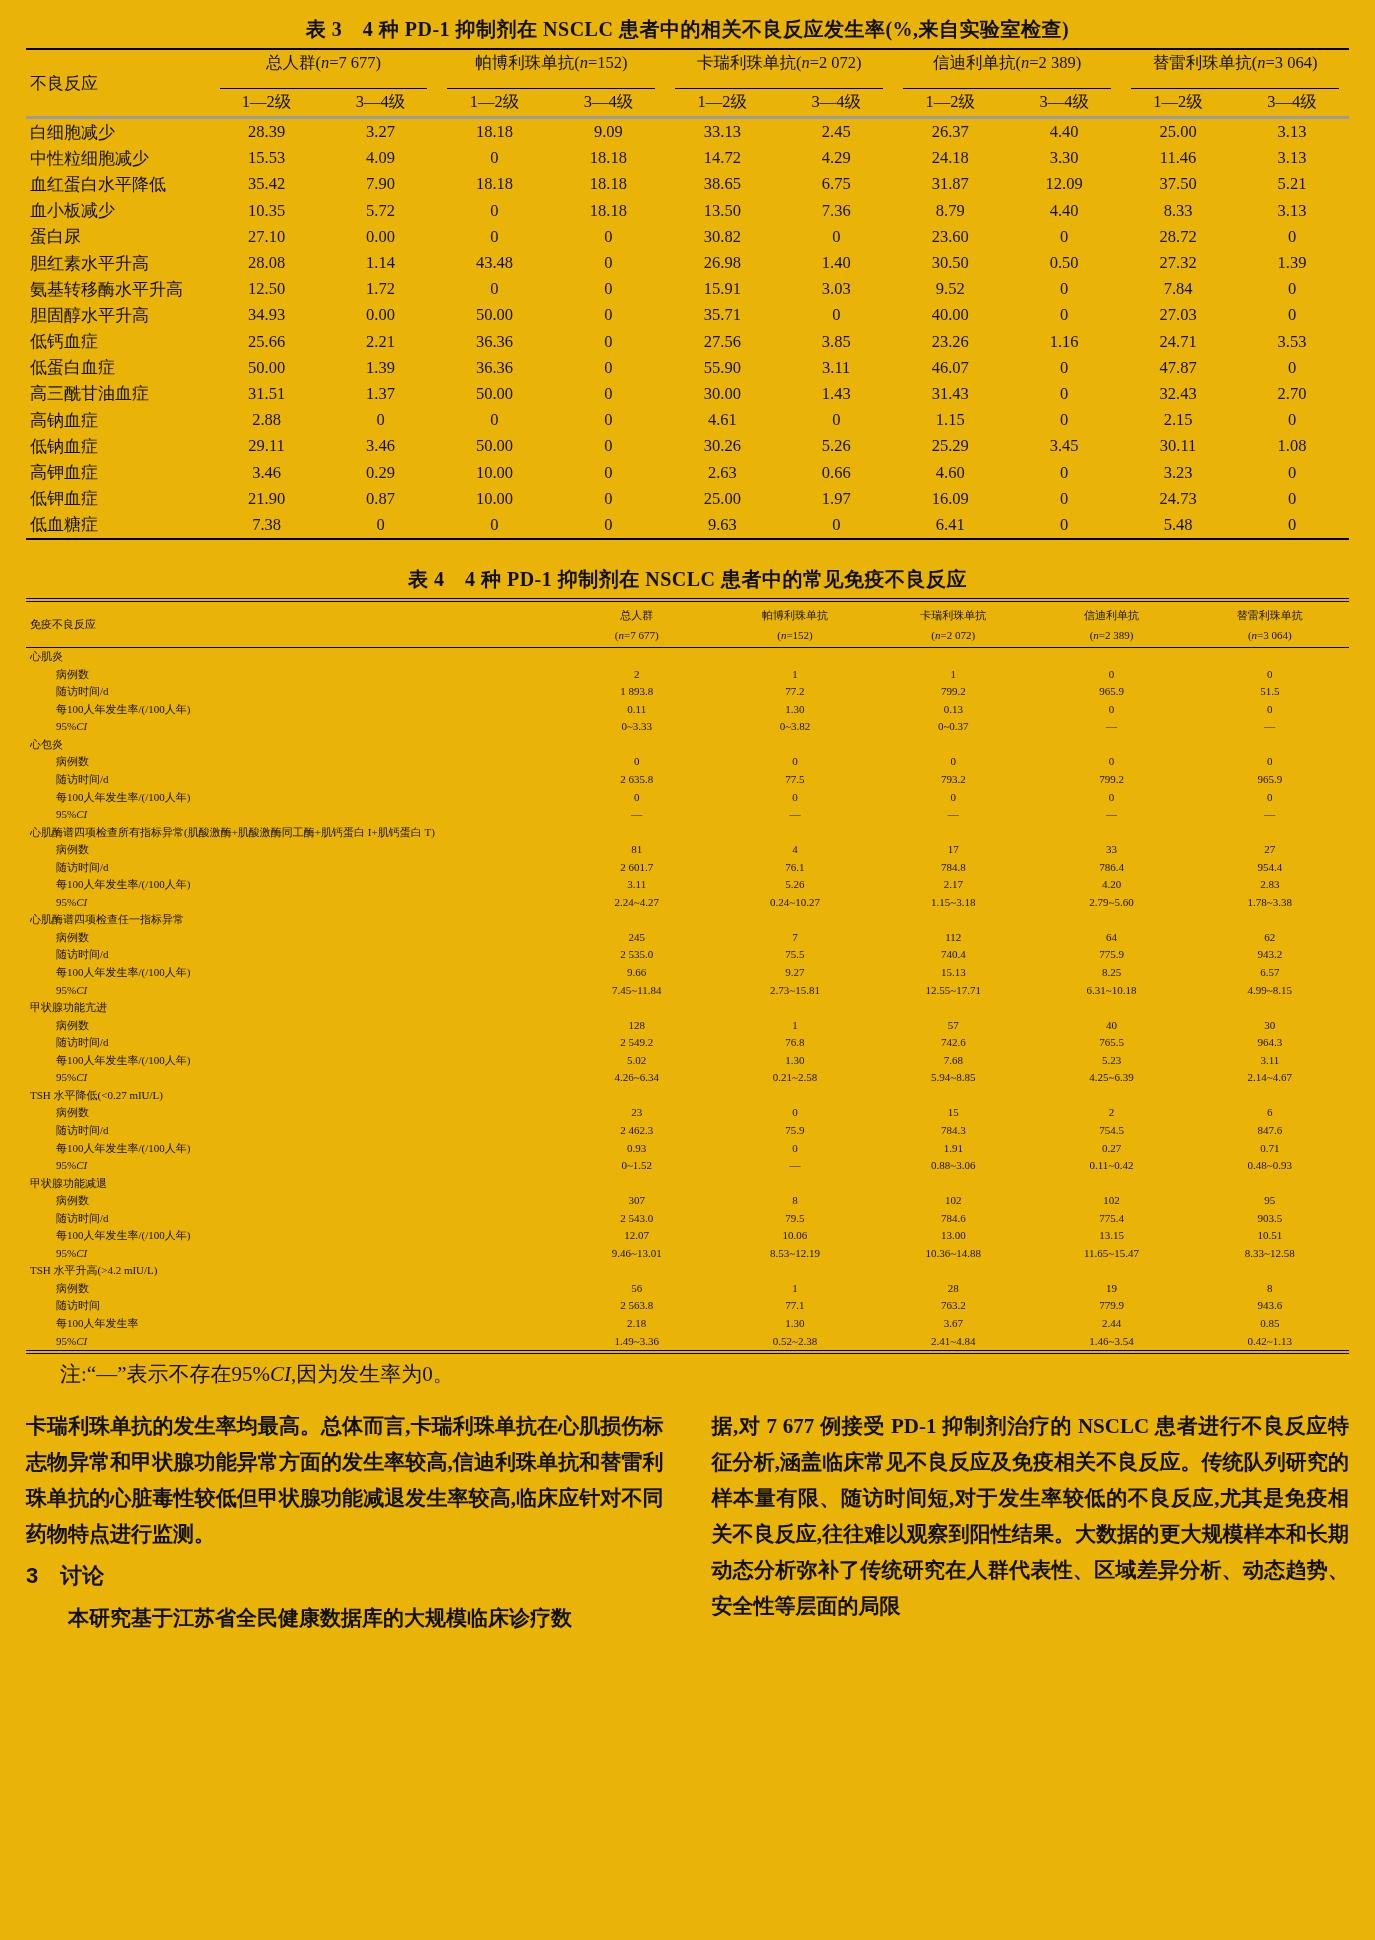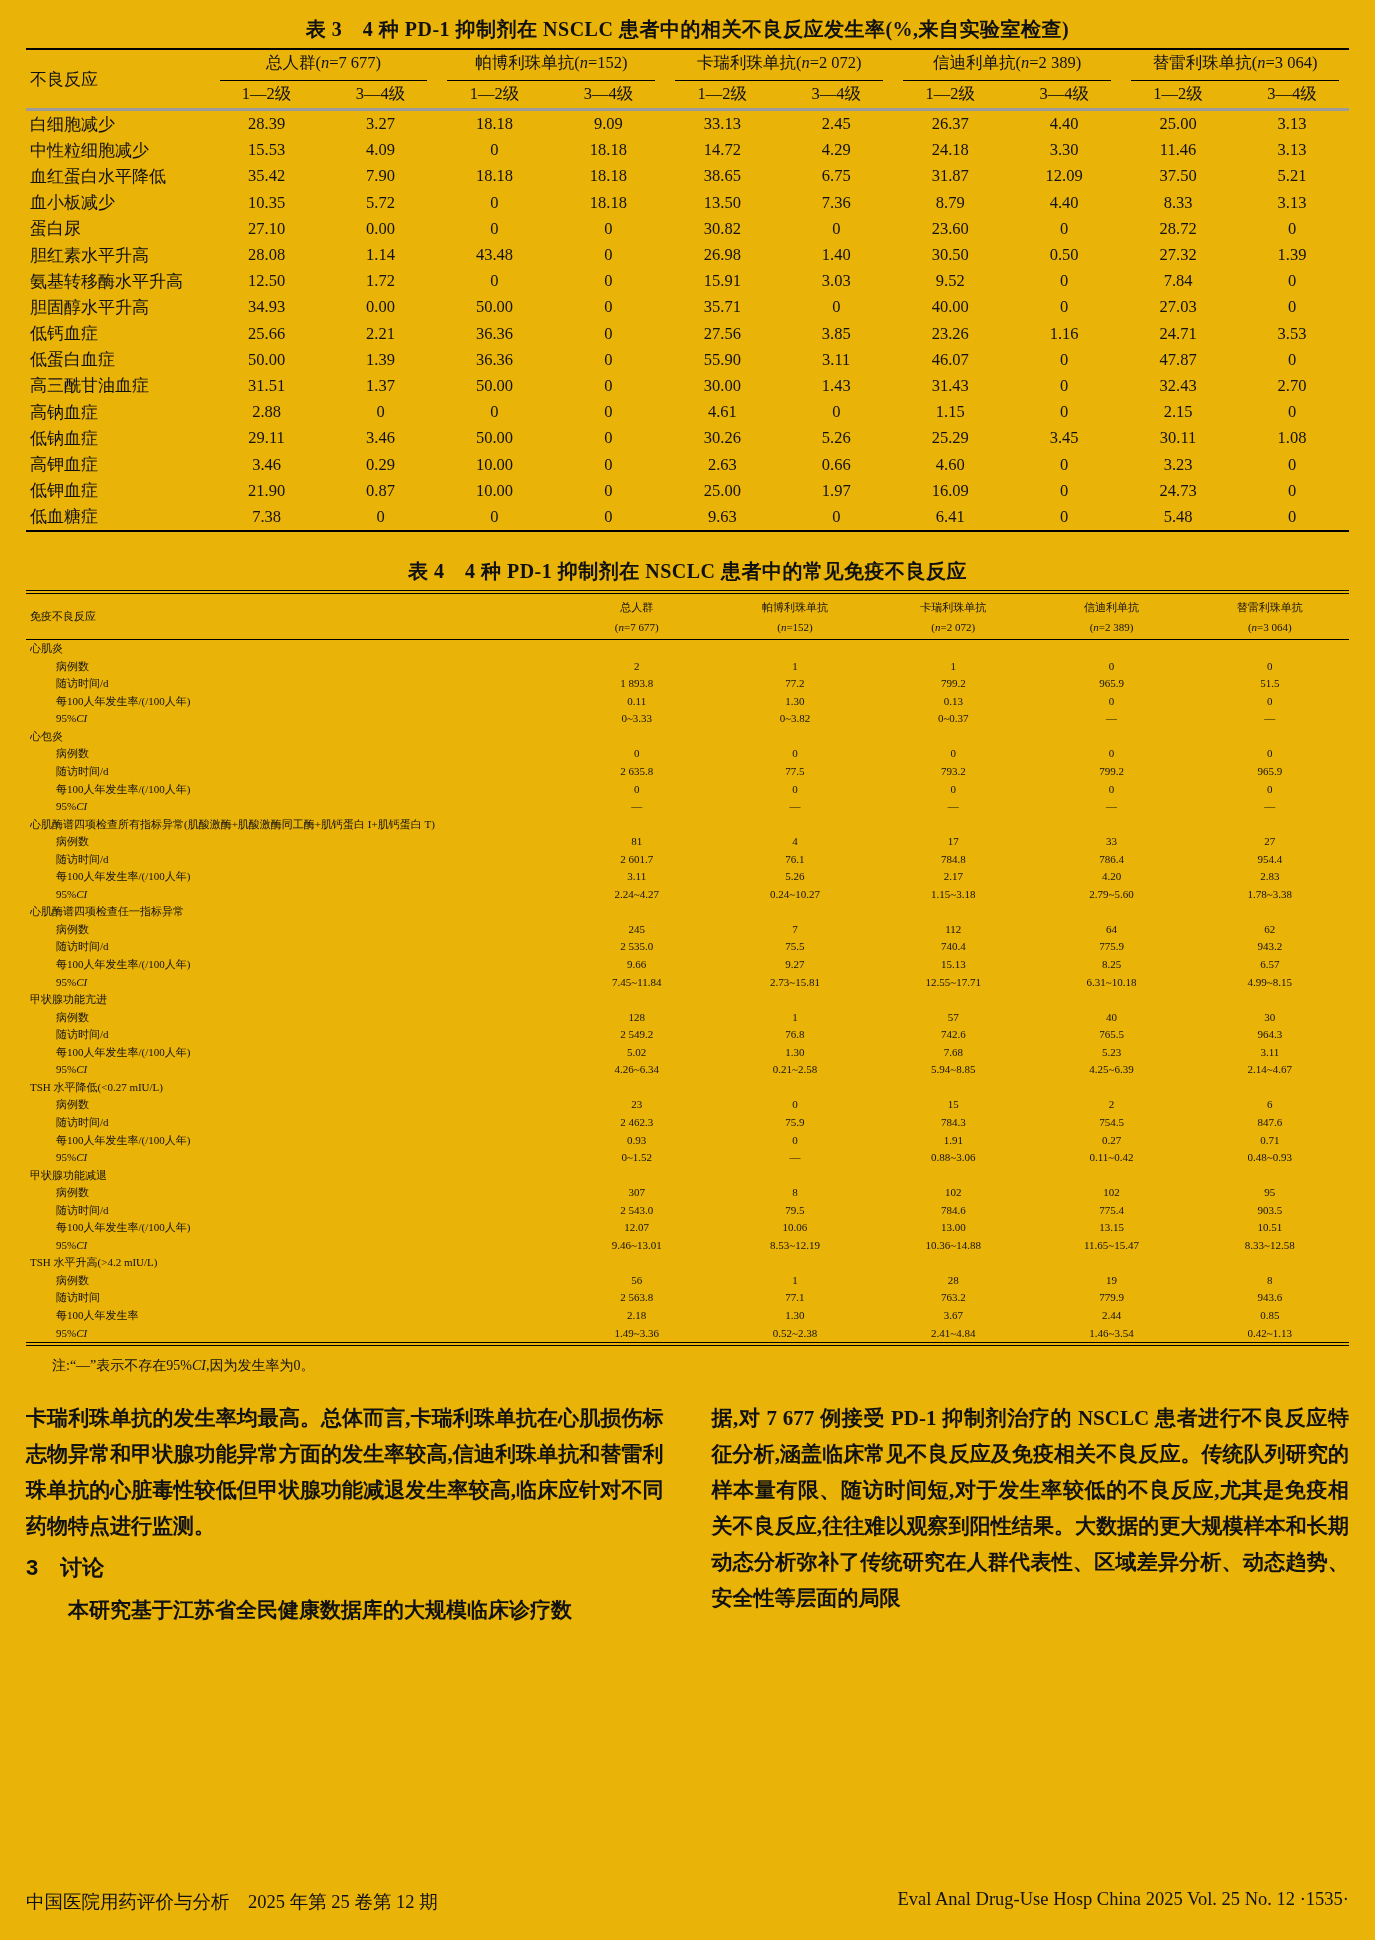--- a/index.html
+++ b/index.html
@@ -13,37 +13,37 @@
   .tbl-title{
     text-align:center;font-weight:bold;font-size:20px;line-height:26px;
     margin:2px 0 6px 0;letter-spacing:.5px;
   }
   
   table{border-collapse:collapse;width:100%;table-layout:fixed;}
   .t3{border-top:2.5px solid #000;border-bottom:2.5px solid #000;font-size:16.5px;}
   .t3 th{font-weight:normal;}
   .t3 .t3-rowhead{width:13.5%;text-align:left;padding-left:4px;font-size:17px;margin-left:25px;}
   .t3 .t3-grp{padding:2px 10px 0 10px;}
-  .t3 .grp-line{display:block;border-bottom:1.5px solid #000;padding-bottom:6px;text-align:center;}
+  .t3 .grp-line{display:block;border-bottom:1.5px solid #000;padding-bottom:14px;text-align:center;}
   .t3 .t3-subrow th{padding:2px 0 3px 0;text-align:center;}
   .t3 thead{border-bottom:3px solid #9c9c9c;}
   .t3 td{padding:1.6px 0;text-align:center;}
   .t3 td.t3-label{text-align:left;padding-left:4px;font-size:17px;}
   
   .t4{border-top:4px double #000;border-bottom:4px double #000;font-size:11px;}
   .t4 thead{border-bottom:1.5px solid #000;}
   .t4 th{font-weight:normal;vertical-align:middle;padding:6px 0;}
   .t4 .t4-rowhead{width:40%;text-align:left;padding-left:4px;}
   .t4 .t4-col{width:12%;text-align:center;}
   .t4 .t4-col-n{margin-top:6px;}
   .t4 td{padding:1.2px 0;text-align:center;line-height:1.38;}
   .t4 td.t4-label{text-align:left;padding-left:30px;}
   .t4 td.t4-sec{text-align:left;padding-left:4px;}
   
-  .note{font-size:14px;margin:8px 0 0 26px;line-height:24px;}
+  .note{font-size:21px;margin:8px 0 0 34px;line-height:24px;}
   
   .body-cols{display:flex;gap:48px;margin-top:22px;}
   .bcol{flex:1 1 0;font-size:21px;line-height:36px;text-align:justify;}
   .bcol p{margin:0;font-weight:bold;}
   .sec-head{font-weight:bold;font-size:22px;margin:6px 0 6px 0;font-family:"Liberation Sans","DejaVu Sans",sans-serif;}
   .indent{text-indent:2em;}
   
   .footer{
     position:absolute;left:26px;right:26px;bottom:26px;
     display:flex;justify-content:space-between;font-size:18.5px;
@@ -621,18 +621,14 @@
     <div class="bcol">
       <p>卡瑞利珠单抗的发生率均最高。总体而言,卡瑞利珠单抗在心肌损伤标志物异常和甲状腺功能异常方面的发生率较高,信迪利珠单抗和替雷利珠单抗的心脏毒性较低但甲状腺功能减退发生率较高,临床应针对不同药物特点进行监测。</p>
       <div class="sec-head">3　讨论</div>
       <p class="indent">本研究基于江苏省全民健康数据库的大规模临床诊疗数</p>
     </div>
     <div class="bcol">
       <p>据,对 7 677 例接受 PD-1 抑制剂治疗的 NSCLC 患者进行不良反应特征分析,涵盖临床常见不良反应及免疫相关不良反应。传统队列研究的样本量有限、随访时间短,对于发生率较低的不良反应,尤其是免疫相关不良反应,往往难以观察到阳性结果。大数据的更大规模样本和长期动态分析弥补了传统研究在人群代表性、区域差异分析、动态趋势、安全性等层面的局限</p>
     </div>
   </div>
 
-  <div class="footer">
-    <span>中国医院用药评价与分析　2025 年第 25 卷第 12 期</span>
-    <span>Eval Anal Drug-Use Hosp China 2025 Vol. 25 No. 12  ·1535·</span>
-  </div>
 
 </div>
 
 </body></html>

